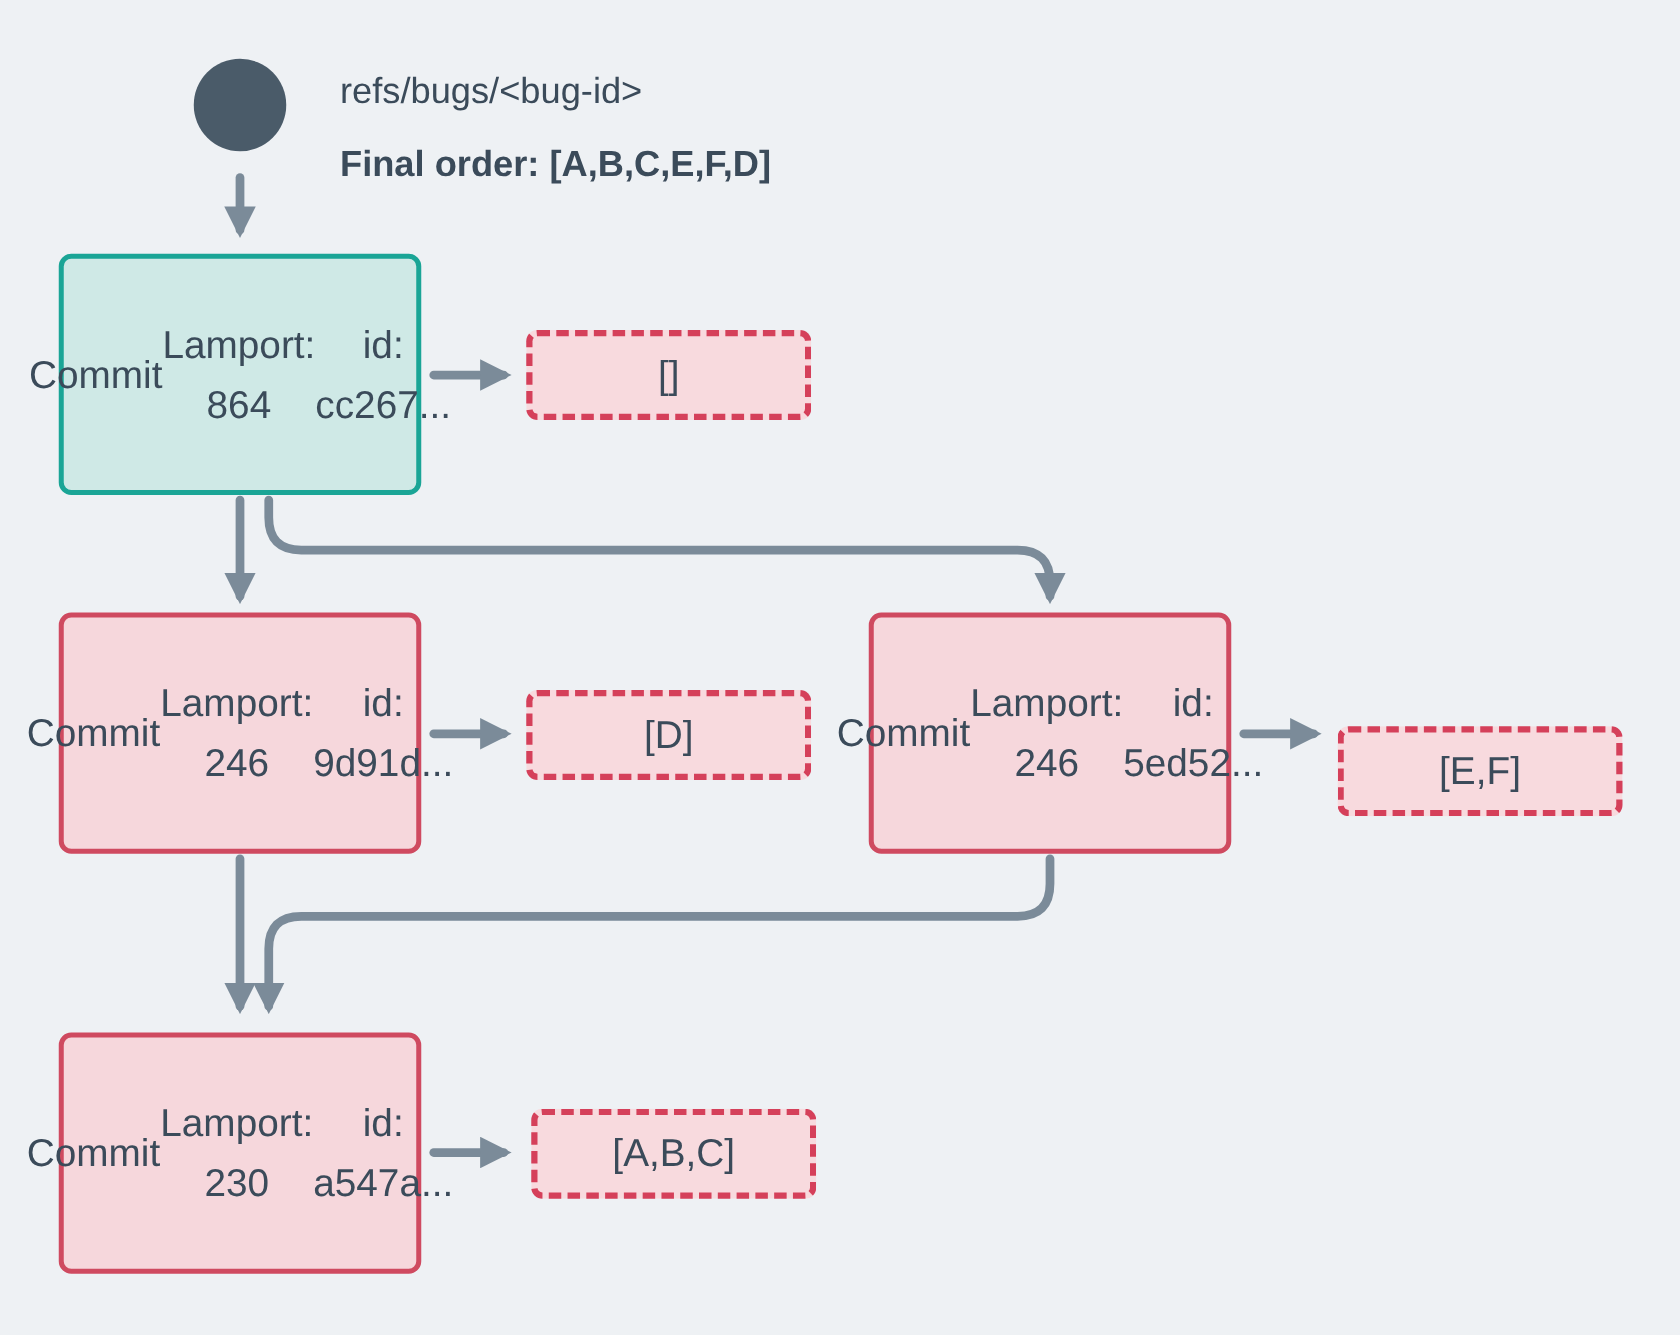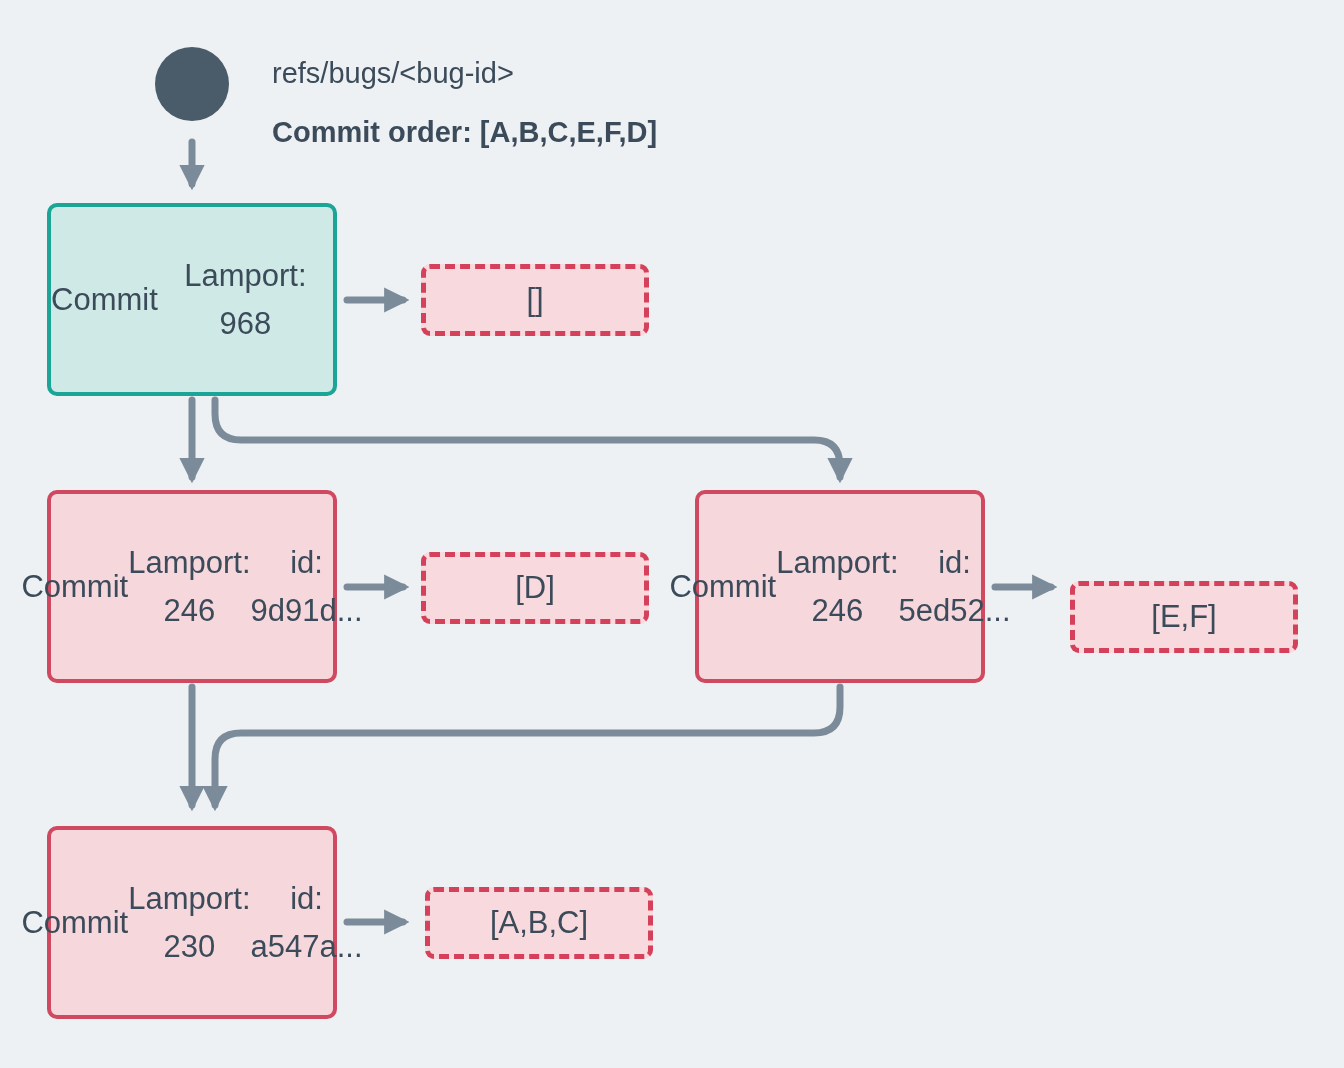--- a/index.html
+++ b/index.html
@@ -122,25 +122,26 @@
     <path d="M215 400 V414 Q215 440 241 440 H814 Q840 440 840 466 V477" marker-end="url(#arrowhead)"></path>
     <path d="M347 587 H403" marker-end="url(#arrowhead)"></path>
     <path d="M995 587 H1051" marker-end="url(#arrowhead)"></path>
     <path d="M192 687 V805" marker-end="url(#arrowhead)"></path>
     <path d="M840 687 V707 Q840 733 814 733 H241 Q215 733 215 759 V805" marker-end="url(#arrowhead)"></path>
     <path d="M347 922 H403" marker-end="url(#arrowhead)"></path>
   </svg>
 
   <div class="ref-circle"></div>
   <div class="ref-label">refs/bugs/&lt;bug-id&gt;</div>
-  <div class="final-order">Commit order: [A,B,C,E,F,D]</div>
+  <div class="final-order">Final order: [A,B,C,E,F,D]</div>
 
   <div class="commit head pos-root">
     <span>Commit</span>
-    <span>Lamport: 968</span>
+    <span>Lamport: 864</span>
+    <span>id: cc267...</span>
   </div>
   <div class="ops pos-ops-root">
     <span>[]</span>
   </div>
 
   <div class="commit normal pos-left">
     <span>Commit</span>
     <span>Lamport: 246</span>
     <span>id: 9d91d...</span>
   </div>

